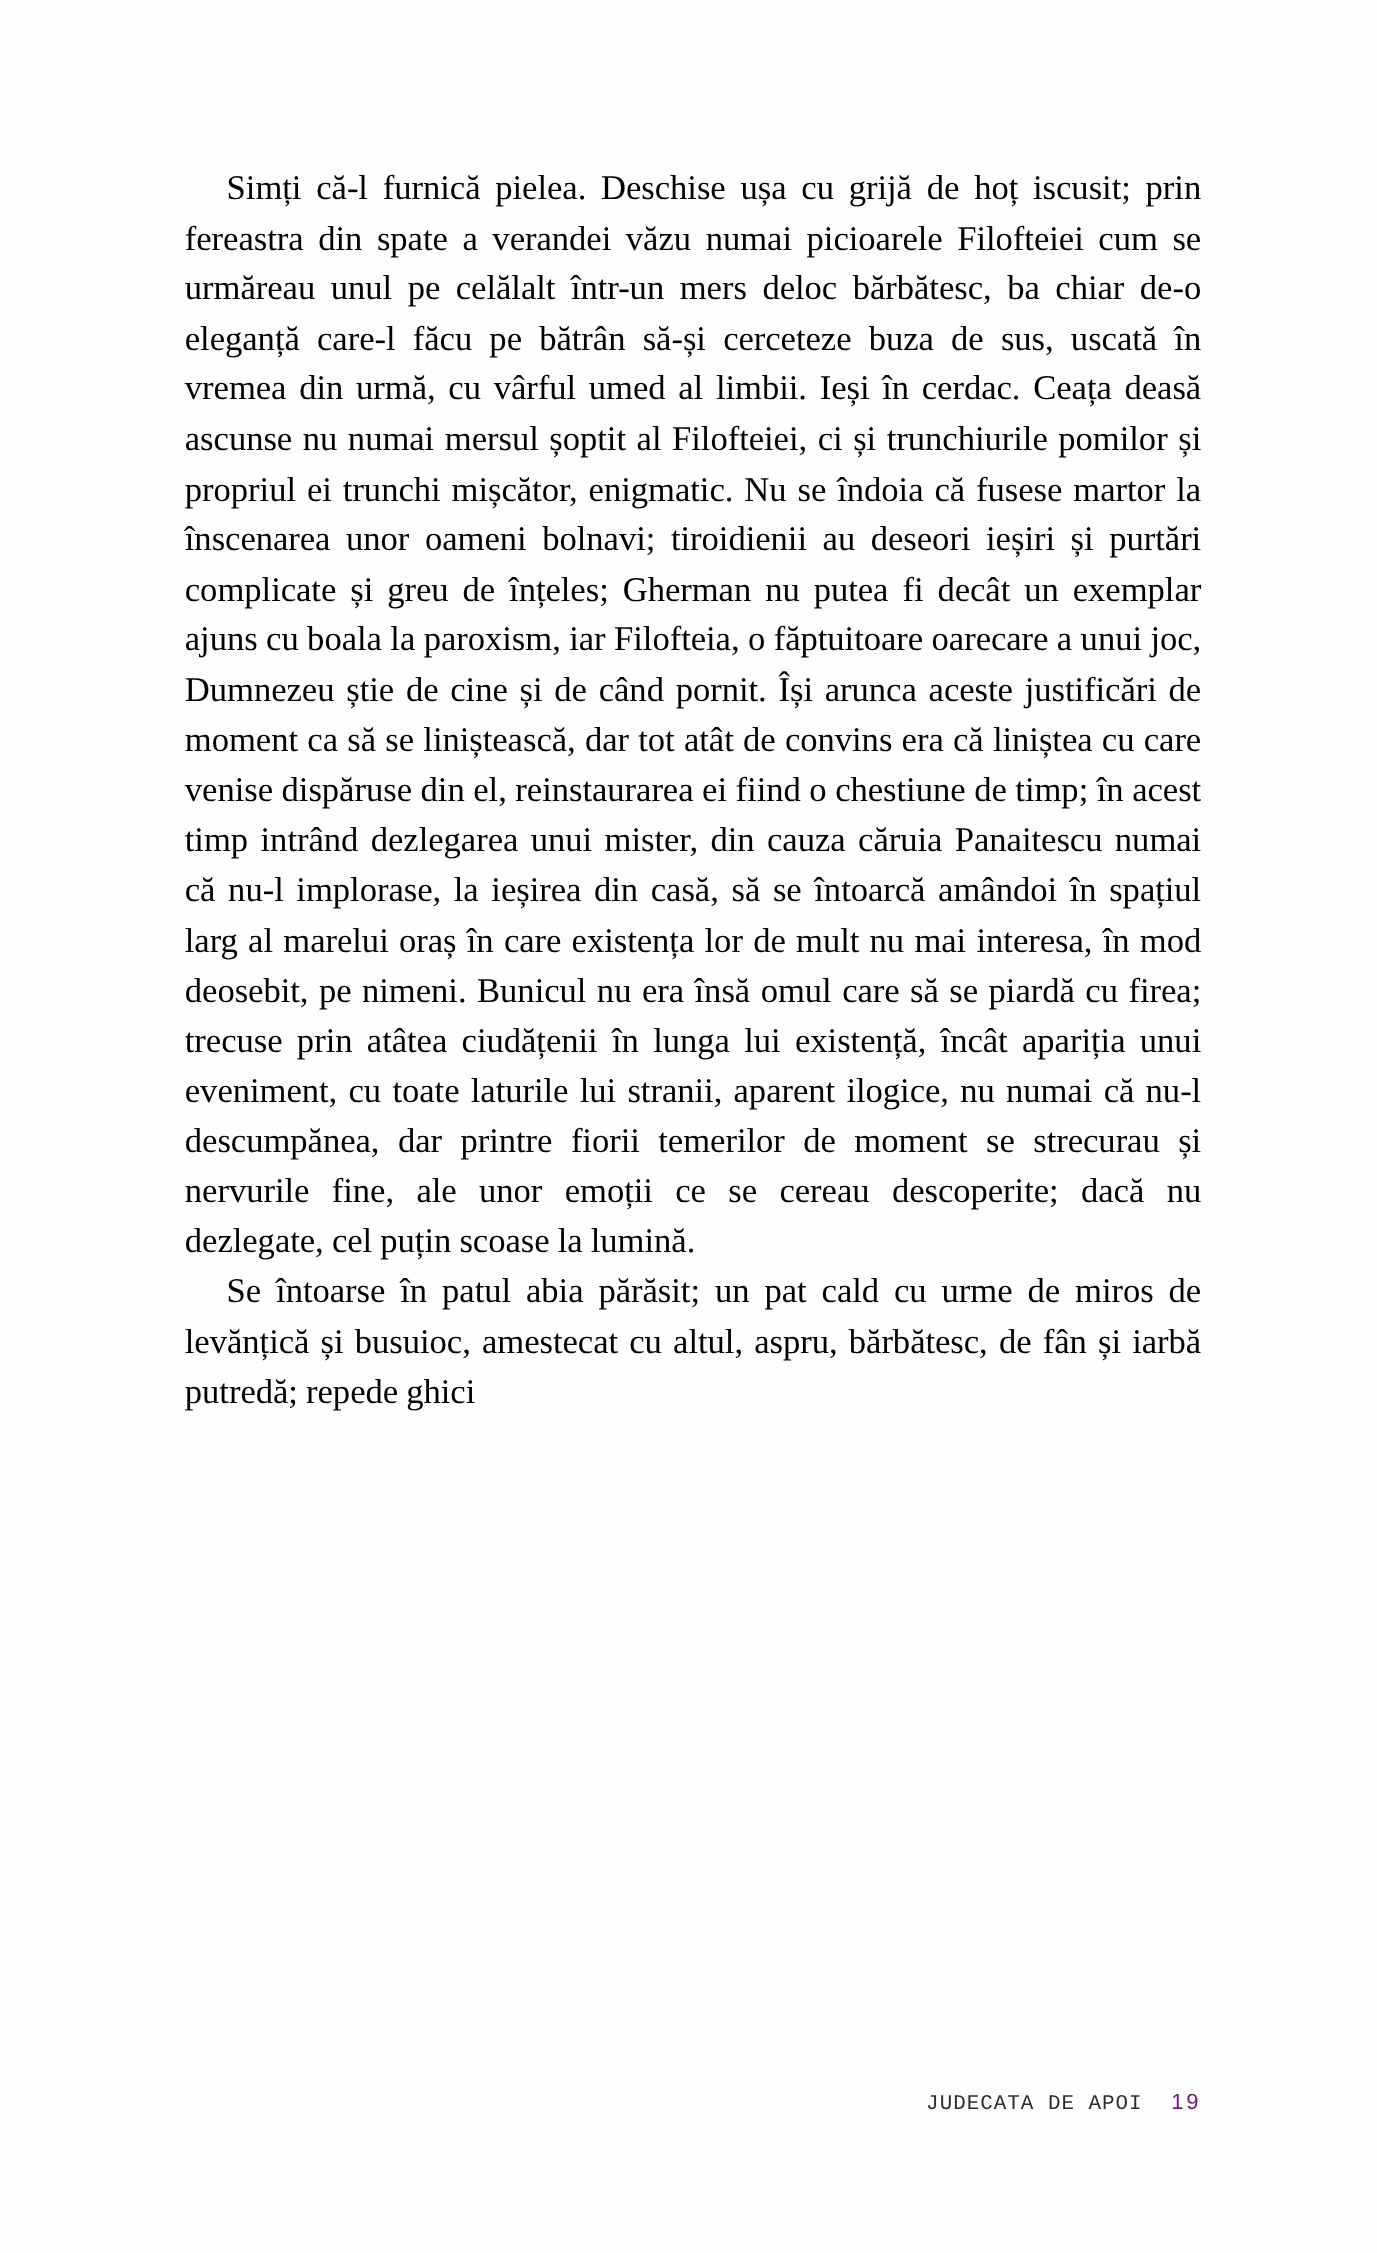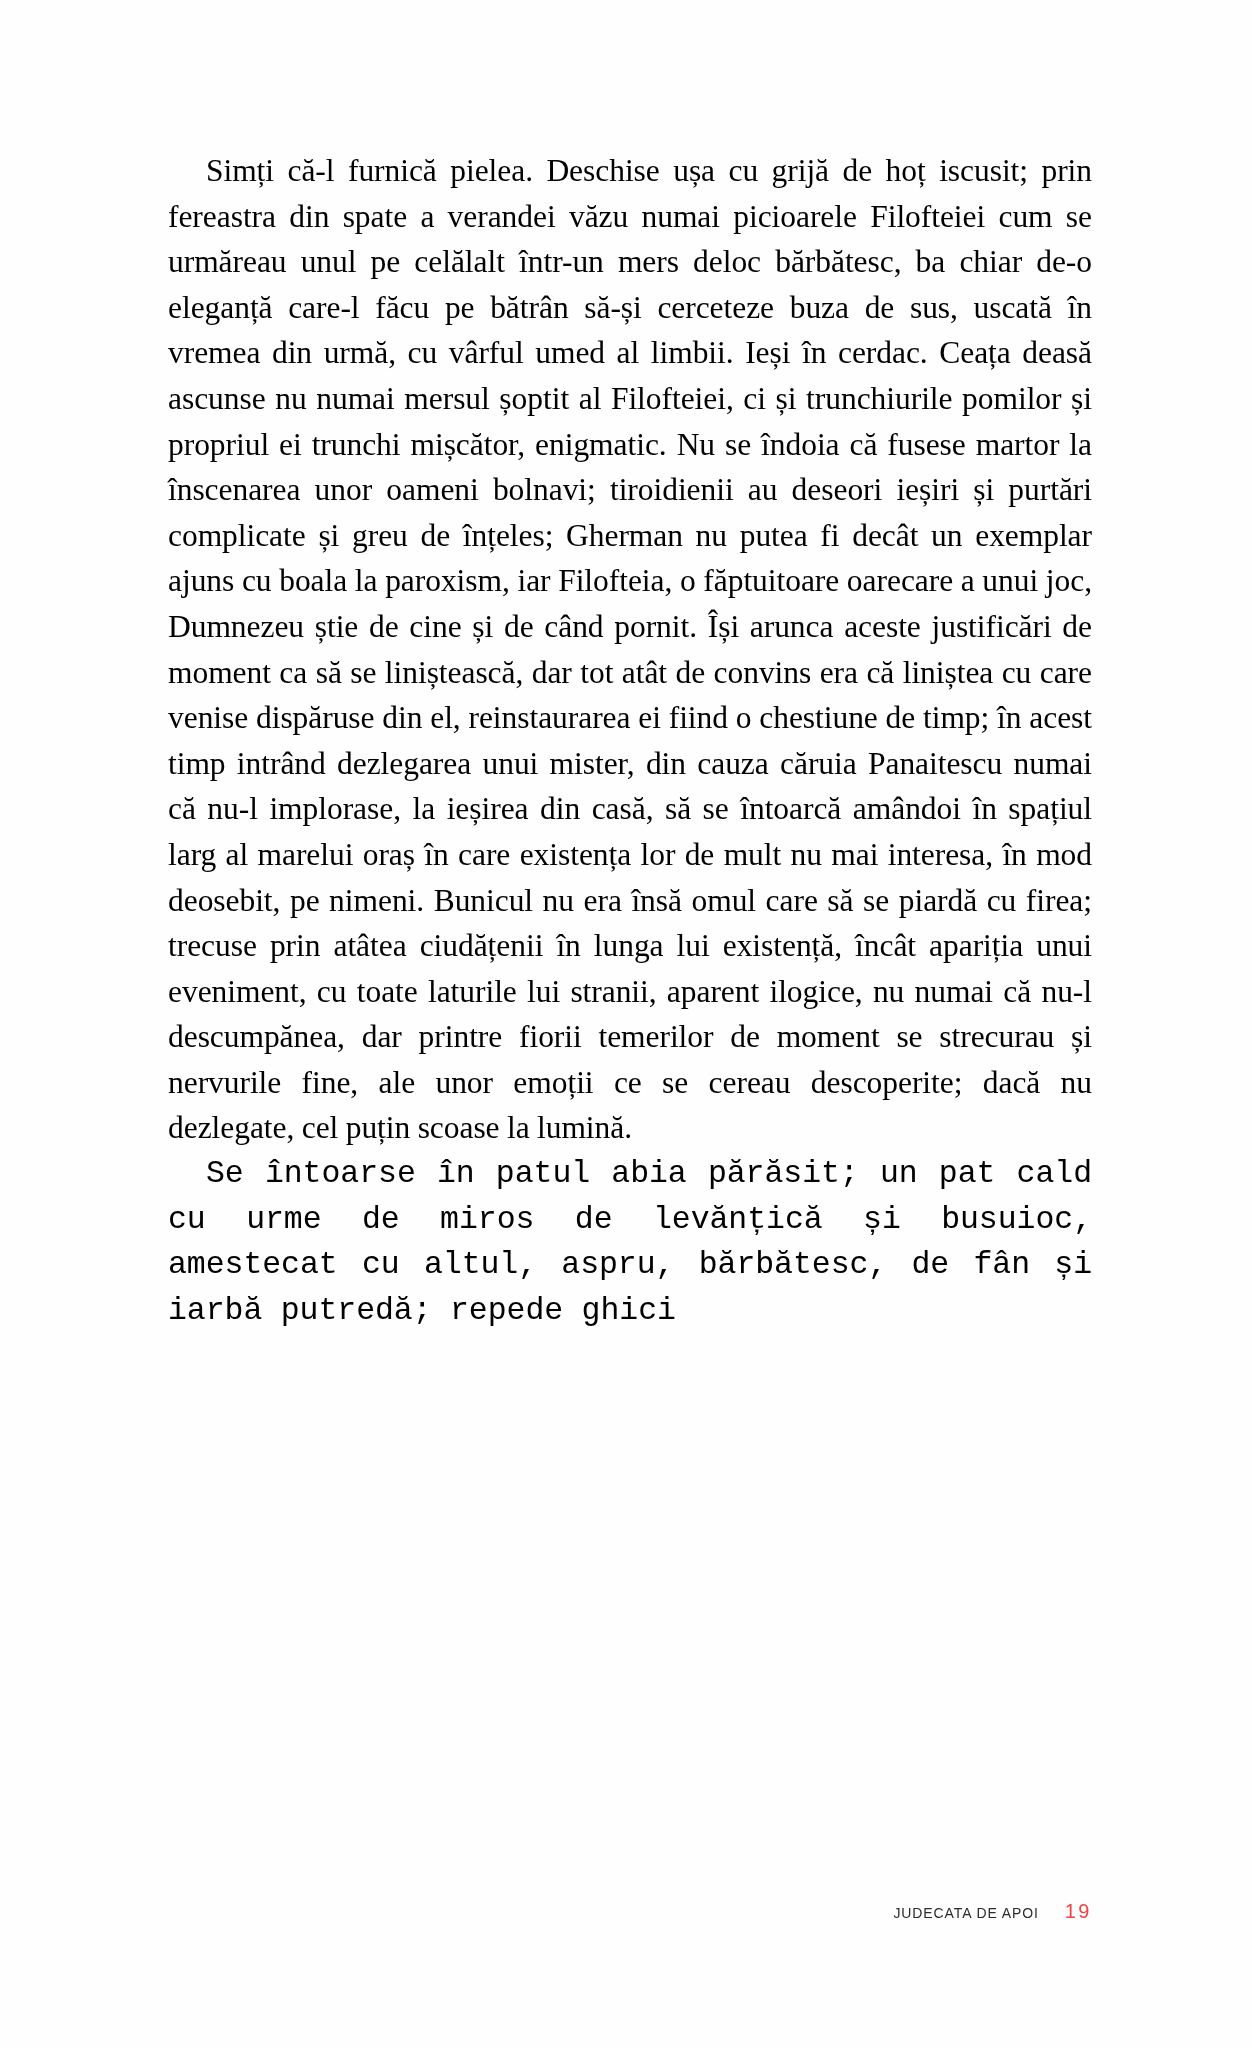--- a/index.html
+++ b/index.html
@@ -47,49 +47,48 @@
     text-indent: 38px;
   }
 
   .para.first {
     text-indent: 38px;
   }
 
   
   .para:last-child {
     text-align: justify;
-    font-family: Liberation Mono, monospace;
   }
 
   .footer {
     position: absolute;
     left: 168px;
     top: 1900px;
     width: 924px;
     display: flex;
     justify-content: flex-end;
     align-items: baseline;
     gap: 26px;
   }
 
   .footer-title {
-    font-family: Liberation Sans, sans-serif;
-    font-size: 14px;
+    font-family: Liberation Mono, monospace;
+    font-size: 19px;
     letter-spacing: 0.9px;
     color: #2b2b2b;
     font-weight: 400;
     text-transform: uppercase;
     text-align: center;
   }
 
   .footer-page {
     font-family: "Liberation Sans", "DejaVu Sans", sans-serif;
     font-size: 20px;
     letter-spacing: 2.5px;
-    color: #ef4444;
+    color: #701a75;
     font-weight: 400;
   }
 </style>
 </head>
 <body>
 
 <div class="page">
 
   <div class="text-block">
     <p class="para first">Simți că-l furnică pielea. Deschise ușa cu grijă de hoț iscusit; prin fereastra din spate a verandei văzu numai picioarele Filofteiei cum se urmăreau unul pe celălalt într-un mers deloc bărbătesc, ba chiar de-o eleganță care-l făcu pe bătrân să-și cerceteze buza de sus, uscată în vremea din urmă, cu vârful umed al limbii. Ieși în cerdac. Ceața deasă ascunse nu numai mersul șoptit al Filofteiei, ci și trunchiurile pomilor și propriul ei trunchi mișcător, enigmatic. Nu se îndoia că fusese martor la înscenarea unor oameni bolnavi; tiroidienii au deseori ieșiri și purtări complicate și greu de înțeles; Gherman nu putea fi decât un exemplar ajuns cu boala la paroxism, iar Filofteia, o făptuitoare oarecare a unui joc, Dumnezeu știe de cine și de când pornit. Își arunca aceste justificări de moment ca să se liniștească, dar tot atât de convins era că liniștea cu care venise dispăruse din el, reinstaurarea ei fiind o chestiune de timp; în acest timp intrând dezlegarea unui mister, din cauza căruia Panaitescu numai că nu-l implorase, la ieșirea din casă, să se întoarcă amândoi în spațiul larg al marelui oraș în care existența lor de mult nu mai interesa, în mod deosebit, pe nimeni. Bunicul nu era însă omul care să se piardă cu firea; trecuse prin atâtea ciudățenii în lunga lui existență, încât apariția unui eveniment, cu toate laturile lui stranii, aparent ilogice, nu numai că nu-l descumpănea, dar printre fiorii temerilor de moment se strecurau și nervurile fine, ale unor emoții ce se cereau descoperite; dacă nu dezlegate, cel puțin scoase la lumină.</p>

